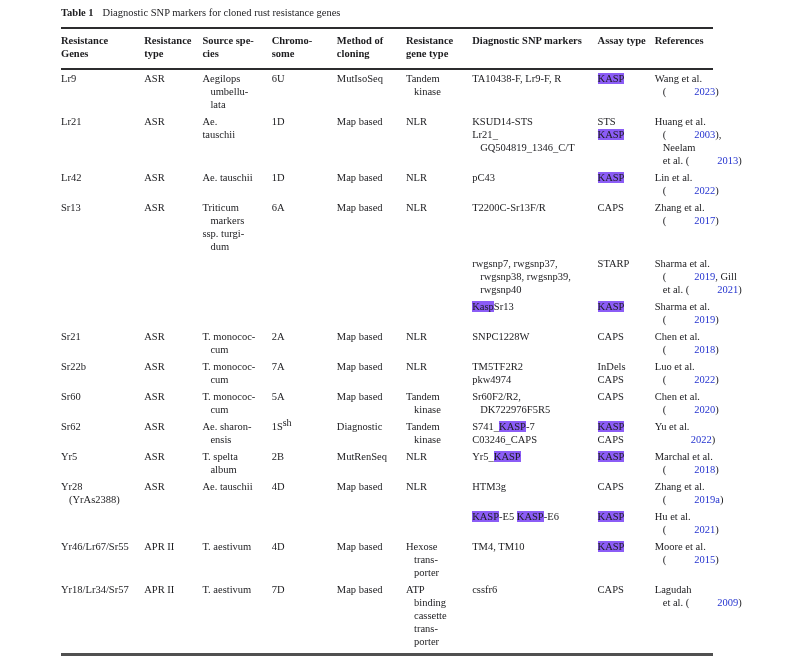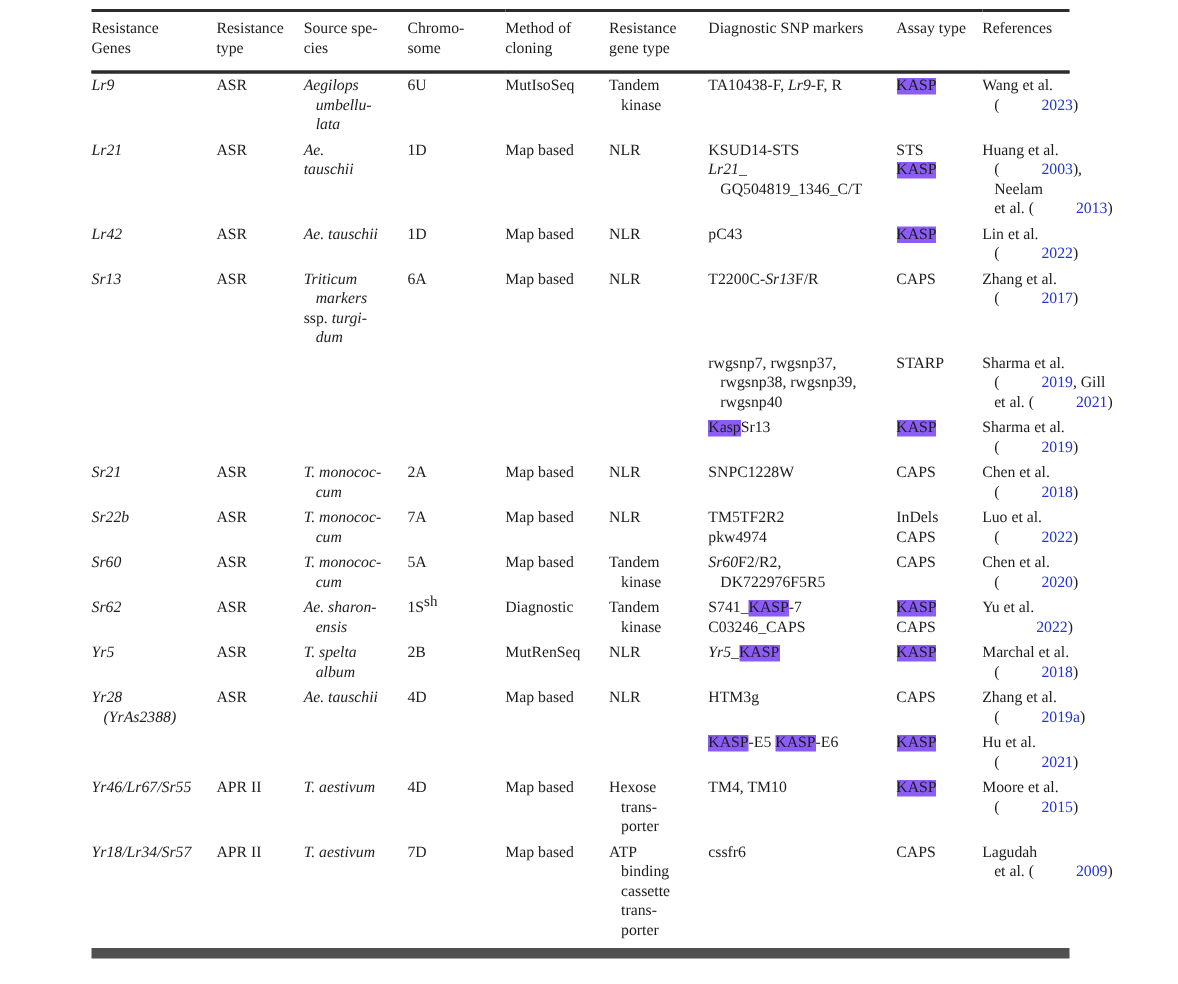--- a/index.html
+++ b/index.html
@@ -7,41 +7,44 @@
     position:relative;width:785px;height:656px;background:#ffffff;overflow:hidden;
     font-family:"Liberation Serif","DejaVu Serif",serif;color:#1c1c1f;
   }
   .content{position:absolute;left:61px;top:6px;width:652px;}
   .caption{font-size:10.5px;line-height:13px;margin:0 0 8px 0;}
   .caption .cap-label{font-weight:bold;margin-right:9px;}
   table.snp{border-collapse:collapse;table-layout:fixed;width:652px;}
   col.c1{width:83px}col.c2{width:58px}col.c3{width:69px}col.c4{width:65px}
   col.c5{width:69px}col.c6{width:66px}col.c7{width:125px}col.c8{width:57px}col.c9{width:58px}
   thead th{
-    font-weight:normal;text-align:left;vertical-align:top;
+    font-weight:bold;text-align:left;vertical-align:top;
     font-size:10.5px;line-height:13px;padding:5px 2px 8px 0;
     border-top:2px solid #2c2c2e;border-bottom:2px solid #2c2c2e;
   }
   tbody td{
     vertical-align:top;text-align:left;
     font-size:10.5px;line-height:13px;padding:2px 2px 2px 0;
   }
   .ln{white-space:nowrap;}
   .ind{padding-left:8px;}
-  .it{font-style:italic;}
+  .it{}
   .hl{background:#8b5cf6;}
   .yr{color:#2433CF;padding-left:28px;}
   .sup{font-size:10px;vertical-align:super;line-height:0;margin-top:44px;}
   .bottom-bar{width:652px;height:7px;background:#505050;margin-top:3px;}
 </style>
 </head>
 <body>
 
 <div class="page">
   <div class="content">
+    <p class="caption">
+      <span class="cap-label">Table 1</span><span>Diagnostic SNP markers for cloned rust resistance genes</span>
+    </p>
     <table class="snp">
       <colgroup>
         <col class="c1">
           <col class="c2">
           <col class="c3">
           <col class="c4">
           <col class="c5">
         <col class="c6">
           <col class="c7">
           <col class="c8">

